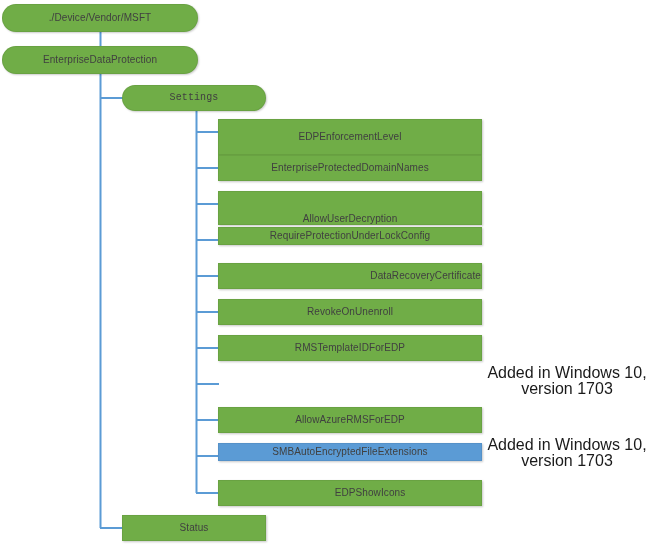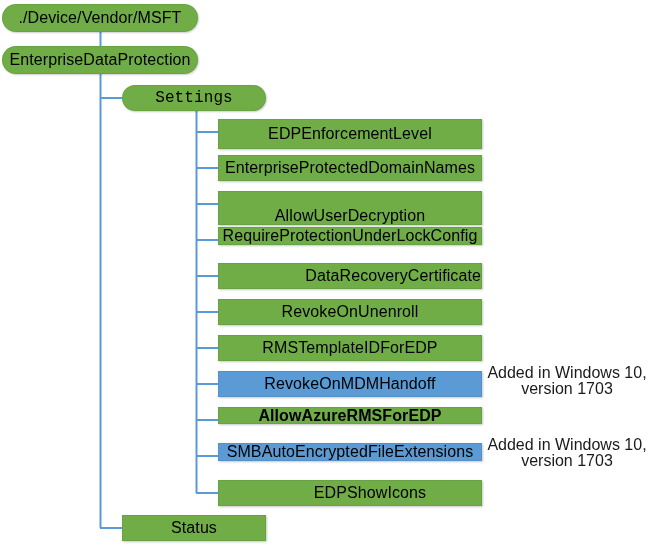--- a/index.html
+++ b/index.html
@@ -24,22 +24,22 @@
     width: 649px;
     height: 547px;
     pointer-events: none;
   }
   .node {
     position: absolute;
     box-sizing: border-box;
     display: flex;
     align-items: center;
     justify-content: center;
-    color: #000000;
-    font-size: 16px;
+    color: #404040;
+    font-size: 10px;
     line-height: 1;
     letter-spacing: 0.1px;
     white-space: nowrap;
     border: 1px solid rgba(0,0,0,0.06);
     box-shadow: 1px 1px 2px rgba(0,0,0,0.22);
   }
   .node.pill {
     border-radius: 999px;
     box-shadow: 1px 1px 2px rgba(0,0,0,0.20);
   }
@@ -94,21 +94,21 @@
   </div>
 
   <div class="node pill" style="left:2px; top:46px; width:196px; height:28px; background:#70AD47;">
     <span class="label">EnterpriseDataProtection</span>
   </div>
 
   <div class="node pill" style="left:122px; top:85px; width:144px; height:26px; background:#70AD47;font-family:Liberation Mono, monospace;">
     <span class="label">Settings</span>
   </div>
 
-  <div class="node rect" style="left:218px; top:119px; width:264px; height:30px; background:#70AD47;">
+  <div class="node rect" style="left:218px; top:119px; width:264px; height:36px; background:#70AD47;">
     <span class="label">EDPEnforcementLevel</span>
   </div>
 
   <div class="node rect" style="left:218px; top:155px; width:264px; height:26px; background:#70AD47;">
     <span class="label">EnterpriseProtectedDomainNames</span>
   </div>
 
   <div class="node rect" style="left:218px; top:191px; width:264px; height:34px; background:#70AD47;align-items:flex-end;">
     <span class="label">AllowUserDecryption</span>
   </div>
@@ -122,25 +122,22 @@
   </div>
 
   <div class="node rect" style="left:218px; top:299px; width:264px; height:26px; background:#70AD47;">
     <span class="label">RevokeOnUnenroll</span>
   </div>
 
   <div class="node rect" style="left:218px; top:335px; width:264px; height:26px; background:#70AD47;">
     <span class="label">RMSTemplateIDForEDP</span>
   </div>
 
-  <div class="node rect" style="left:218px; top:371px; width:264px; height:26px; background:#5B9BD5;">
-    <span class="label">RevokeOnMDMHandoff</span>
-  </div>
 
-  <div class="node rect" style="left:218px; top:407px; width:264px; height:17px; background:#70AD47;font-weight:bold;">
+  <div class="node rect" style="left:218px; top:407px; width:264px; height:26px; background:#70AD47;">
     <span class="label">AllowAzureRMSForEDP</span>
   </div>
 
   <div class="node rect" style="left:218px; top:443px; width:264px; height:18px; background:#5B9BD5;">
     <span class="label">SMBAutoEncryptedFileExtensions</span>
   </div>
 
   <div class="node rect" style="left:218px; top:480px; width:264px; height:26px; background:#70AD47;padding-left:40px;">
     <span class="label">EDPShowIcons</span>
   </div>

